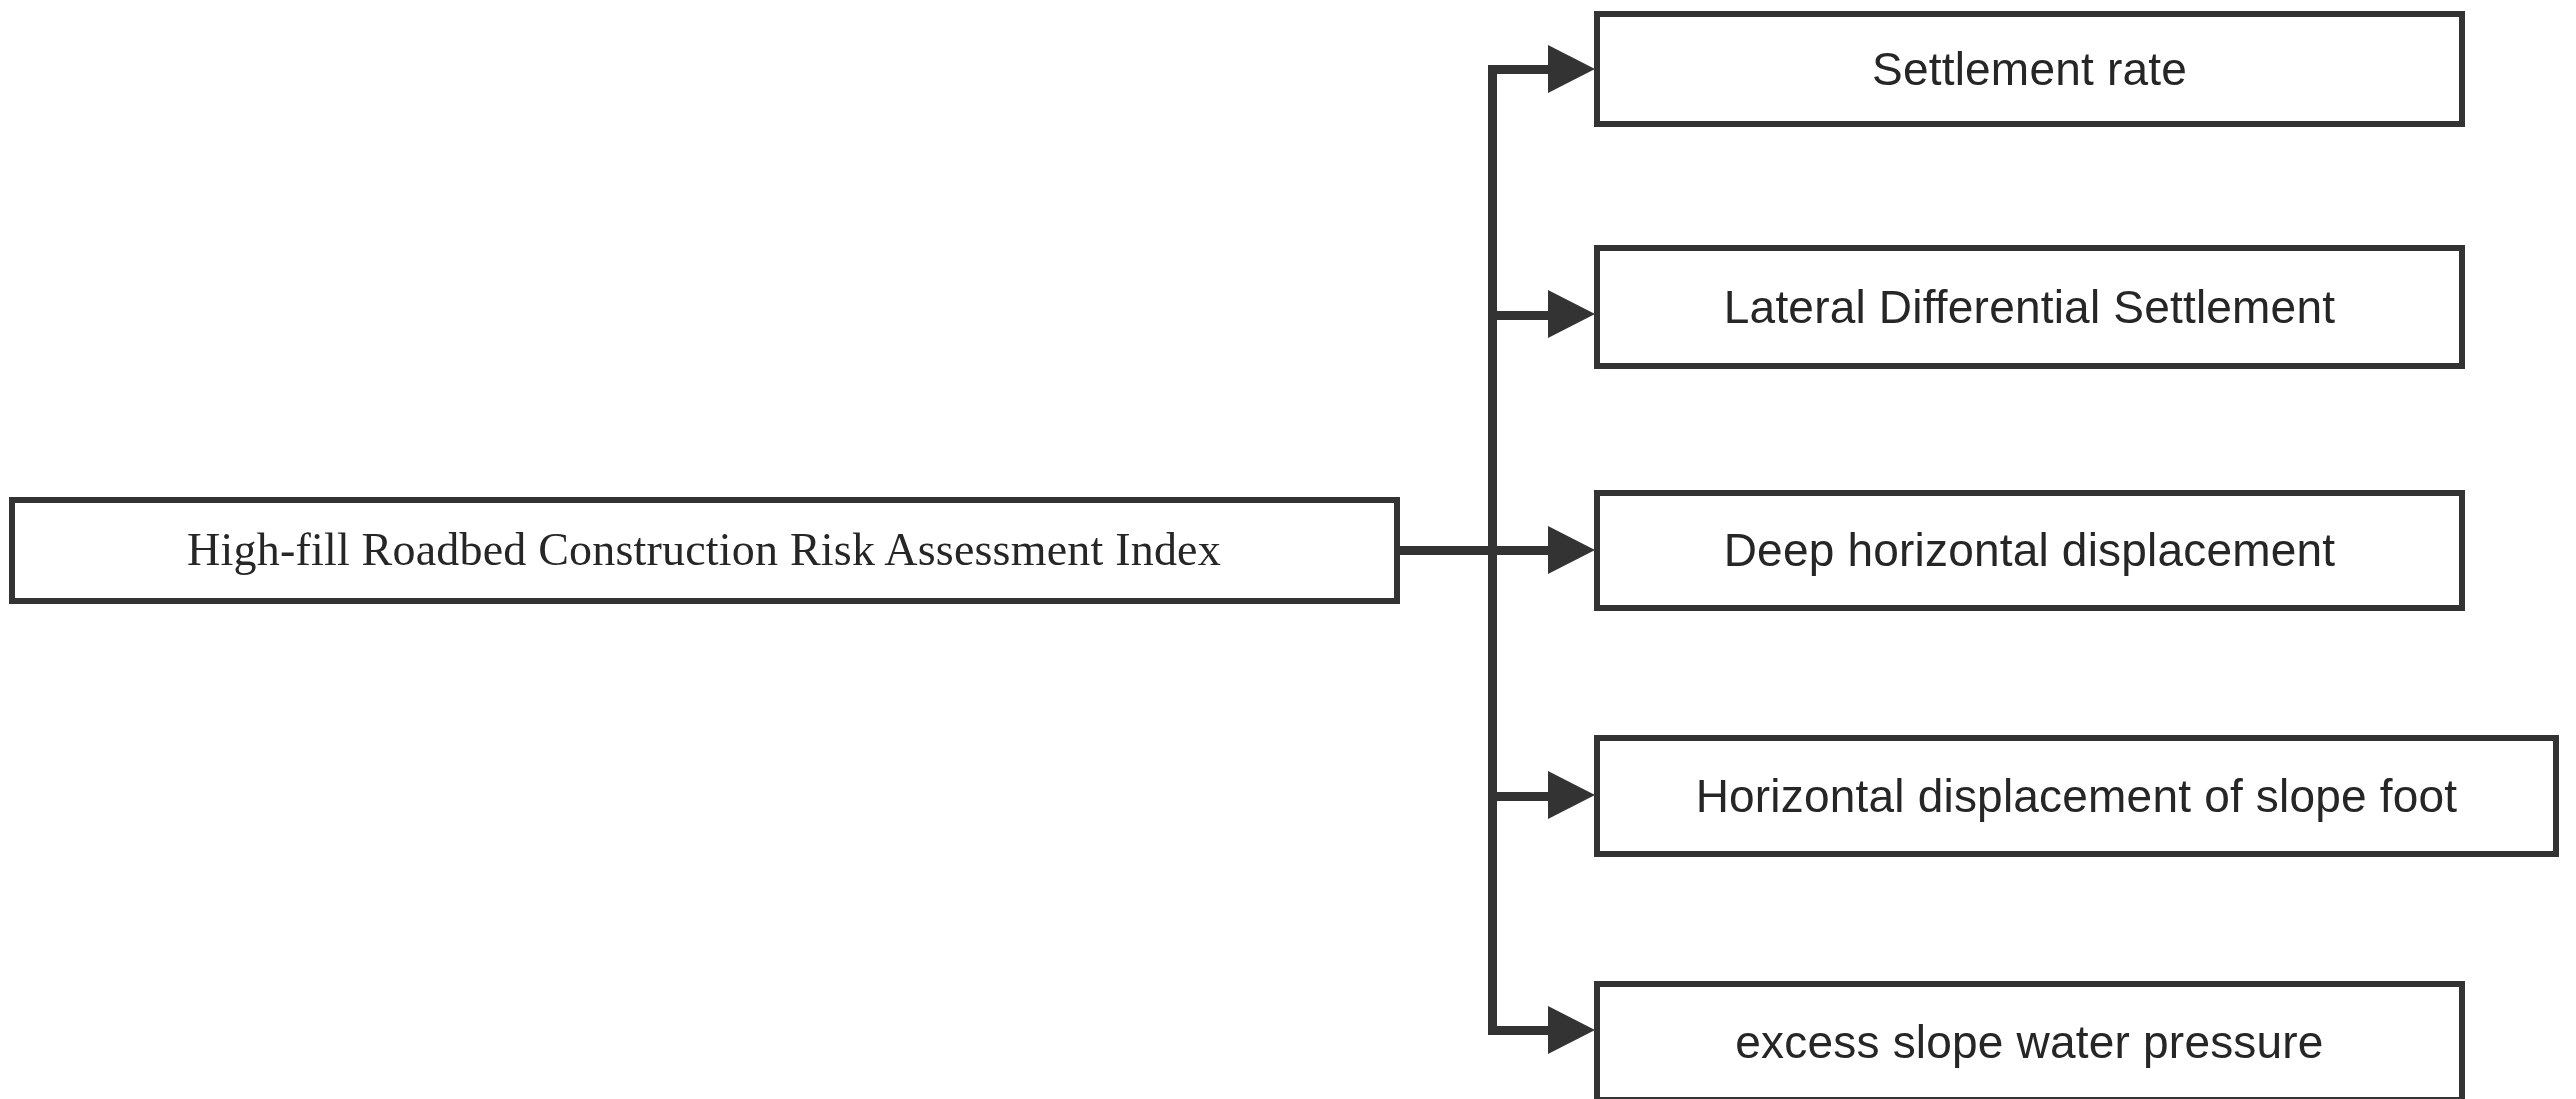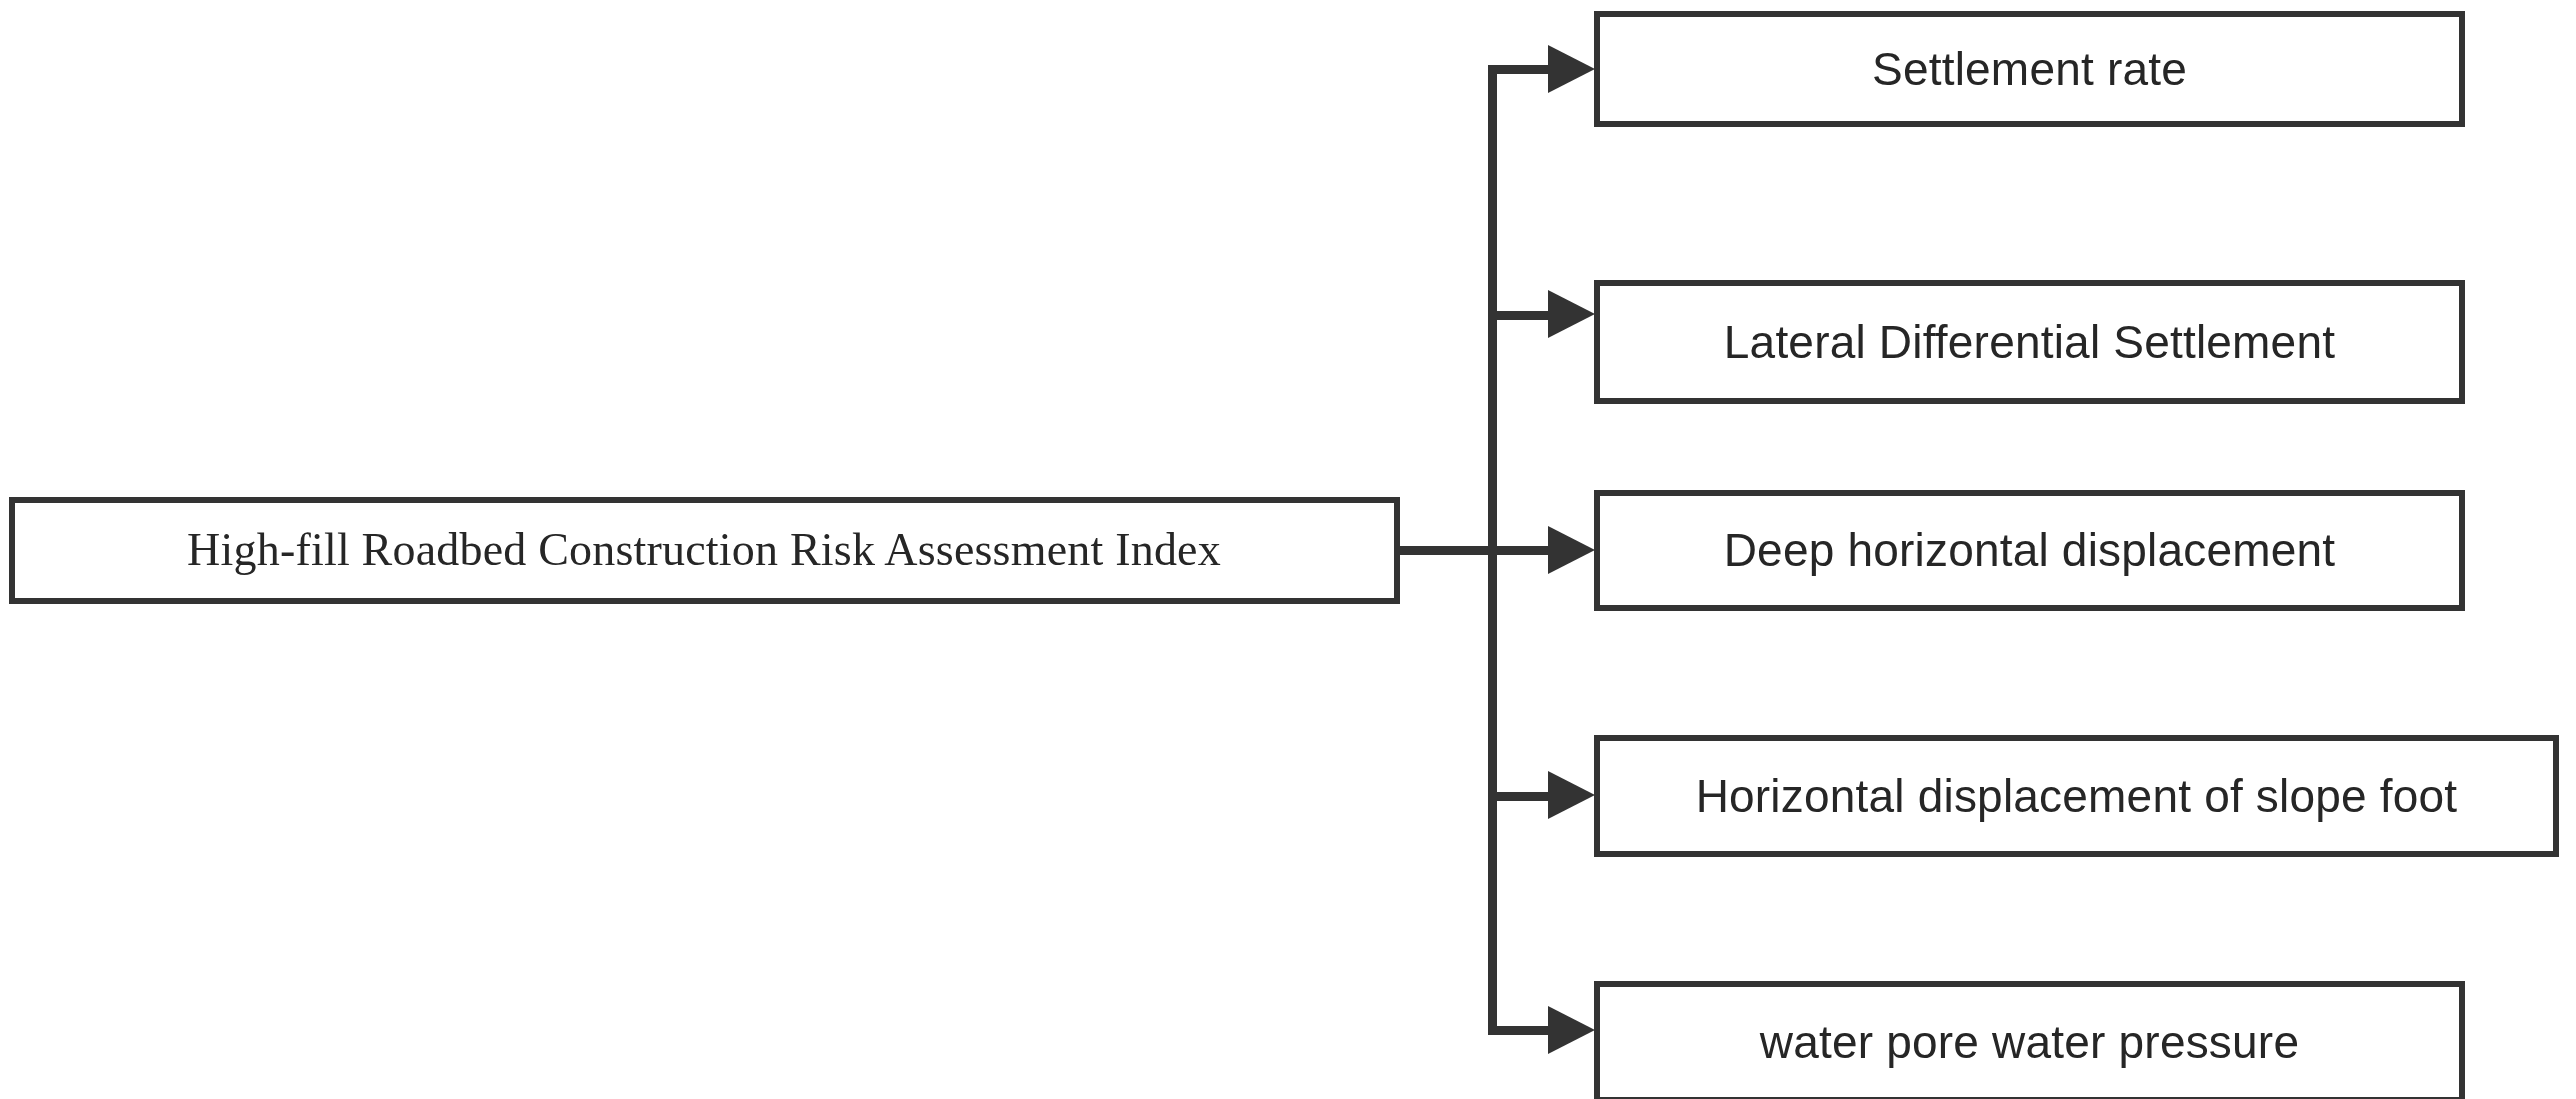--- a/index.html
+++ b/index.html
@@ -39,21 +39,21 @@
     left: 8.5px;
     top: 497px;
     width: 1391px;
     height: 107px;
   }
   #root-node .node-label {
     font-size: 46px;
     font-family: Liberation Serif, serif;
   }
   .leaf-1 { left: 1594px; top: 11px;   width: 871px; height: 116px; }
-  .leaf-2 { left: 1594px; top: 245px;  width: 871px; height: 124px; margin-top: 35px; }
+  .leaf-2 { left: 1594px; top: 245px;  width: 871px; height: 124px; }
   .leaf-3 { left: 1594px; top: 490px;  width: 871px; height: 121px; }
   .leaf-4 { left: 1594px; top: 735px;  width: 965px; height: 122px; }
   .leaf-5 { left: 1594px; top: 981px; width: 871px; height: 122px; }
 
   
   .line {
     position: absolute;
     background: #333333;
   }
   #trunk-vertical {
@@ -124,17 +124,17 @@
   <div class="node leaf-2">
     <span class="node-label">Lateral Differential Settlement</span>
   </div>
   <div class="node leaf-4">
     <span class="node-label">Horizontal displacement of slope foot</span>
   </div>
   <div class="node leaf-3">
     <span class="node-label">Deep horizontal displacement</span>
   </div>
   <div class="node leaf-5">
-    <span class="node-label">water pore water pressure</span>
+    <span class="node-label">excess slope water pressure</span>
   </div>
 
 </div>
 
 
 </body></html>

